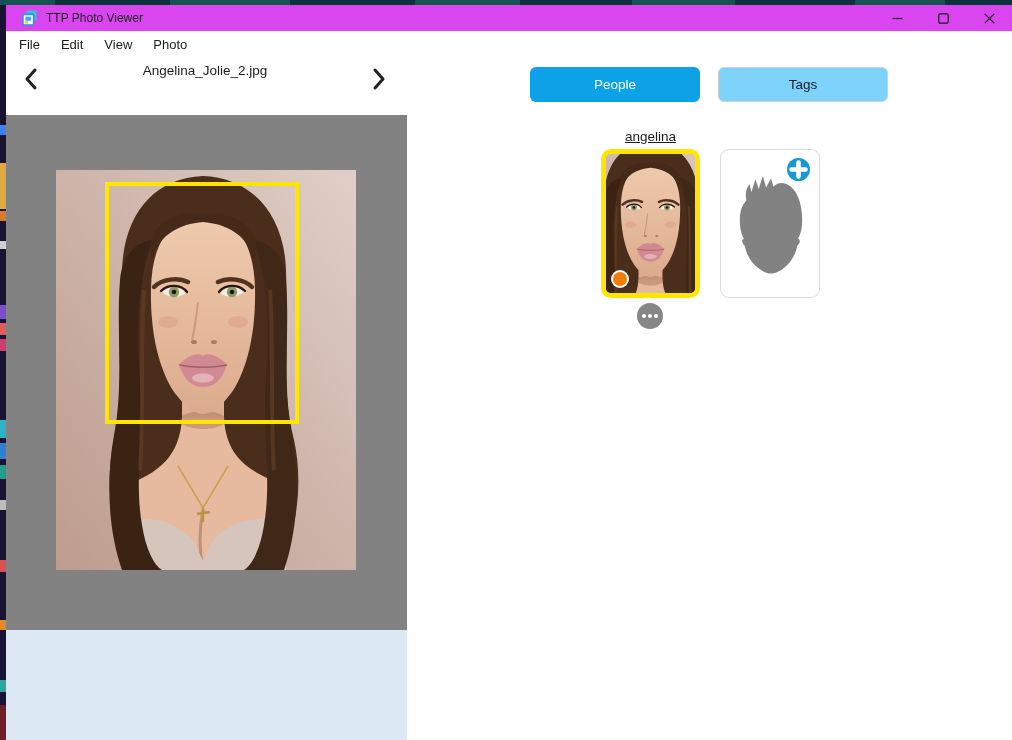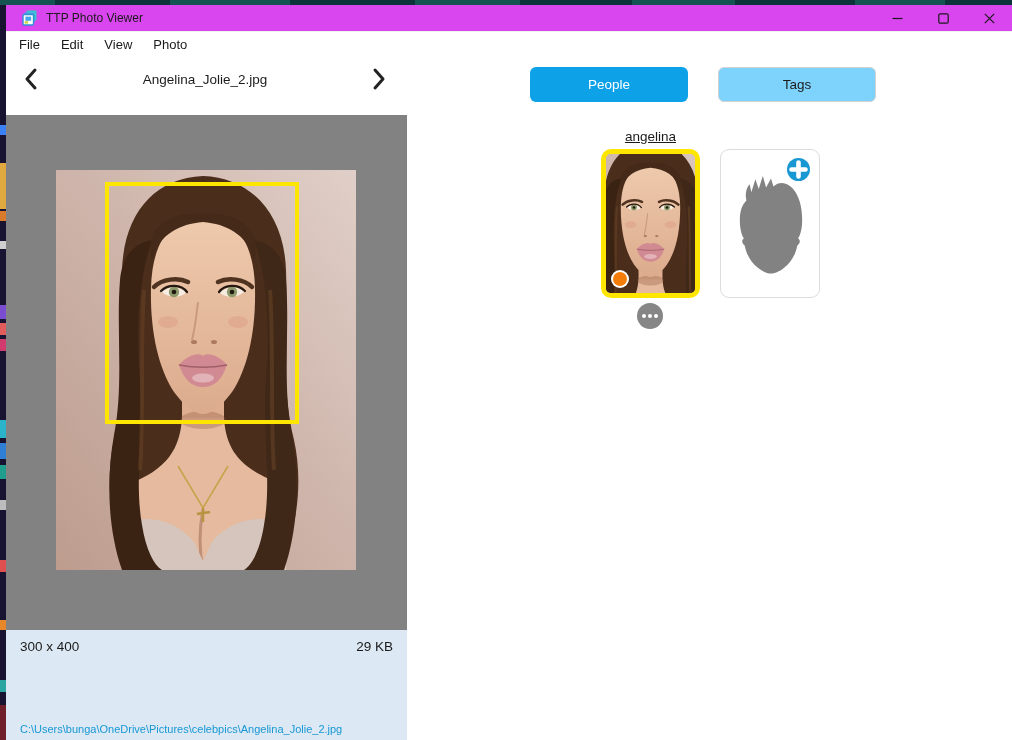--- a/index.html
+++ b/index.html
@@ -23,37 +23,37 @@
 
   #menubar { left:6px; top:31px; width:1006px; height:26px; background:#fff;
              display:flex; align-items:center; padding-left:10px; gap:15px;
              font-size:13px; border-top:1px solid #f2f2f2; }
   .menu-item { padding:2px 3px; }
 
   
   .nav-chevron { top:66px; width:20px; height:26px; display:flex; align-items:center; justify-content:center; }
   #nav-prev { left:21px; } #nav-next { left:369px; }
   #nav-caption { left:55px; top:62px; width:300px; text-align:center; }
-  #nav-filename { font-size:13.5px; line-height:18px;margin-top:9px; }
+  #nav-filename { font-size:13.5px; line-height:18px; }
   #nav-counter  { font-size:13px;  line-height:17px; }
 
   
   #viewer { left:6px; top:115px; width:401px; height:515px; background:#828282; }
   #photo { position:absolute; left:50px; top:55px; width:300px; height:400px; }
   #face-box { position:absolute; left:49px; top:12px; width:194px; height:242px;
               border:4px solid #ffe600; }
 
   
   #info-panel { left:6px; top:630px; width:401px; height:110px; background:#dce8f3; }
   #info-row { position:absolute; left:14px; right:14px; top:9px; display:flex;
               justify-content:space-between; font-size:13.5px; }
   #file-path { position:absolute; left:14px; bottom:5px; font-size:11px; color:#1898d5; }
 
   
-  .tab-btn { top:67px; width:158px; height:35px; border-radius:6px; font-size:13.5px;
+  .tab-btn { top:67px; width:170px; height:35px; border-radius:6px; font-size:13.5px;
              display:flex; align-items:center; justify-content:center; cursor:default; }
   #tab-people { left:530px; background:#0da2e8; color:#fff; }
   #tab-tags   { left:718px; background:#7dd3fc; color:#1b1b1b; border:1px solid #d2d2d2; }
 
   #person-name { left:601px; top:129px; width:99px; text-align:center; font-size:13.5px;text-decoration:underline; }
   #person-thumb { left:601px; top:149px; width:99px; height:149px; border:5px solid #ffe600;
                   border-radius:10px; overflow:hidden; background:#c9afa4; }
   #person-thumb svg { display:block; width:100%; height:100%; }
   #selected-badge { position:absolute; left:7px; bottom:7px; width:14px; height:14px;
                     border-radius:50%; background:#f47d0a; box-shadow:0 0 0 2px #fff; }
@@ -201,25 +201,20 @@
         <path d="M123,195 C131,185 143,182 147,186 C151,182 163,185 171,195 C166,210 158,217 147,217 C136,217 128,210 123,195 Z" fill="#d28a92"></path>
         <path d="M123,195 C139,198 155,198 171,195" fill="none" stroke="#a15f68" stroke-width="1.5"></path>
         <ellipse cx="147" cy="208" rx="11" ry="4.5" fill="rgba(255,255,255,0.35)"></ellipse>
       </g>
     </svg>
     <div id="face-box"></div>
   </div>
 </div>
 
 <div class="abs" id="info-panel">
-  <div id="info-row">
-    <span>300 x 400</span>
-    <span>29 KB</span>
-  </div>
-  <div id="file-path">C:\Users\bunga\OneDrive\Pictures\celebpics\Angelina_Jolie_2.jpg</div>
 </div>
 
 <div class="abs tab-btn" id="tab-people">People</div>
 <div class="abs tab-btn" id="tab-tags">Tags</div>
 
 <div class="abs" id="person-name">angelina</div>
 
 <div class="abs" id="person-thumb">
   <svg viewBox="66 28 162 244" preserveAspectRatio="xMidYMid slice">
       <use href="#portrait" xlink:href="#portrait"></use>

